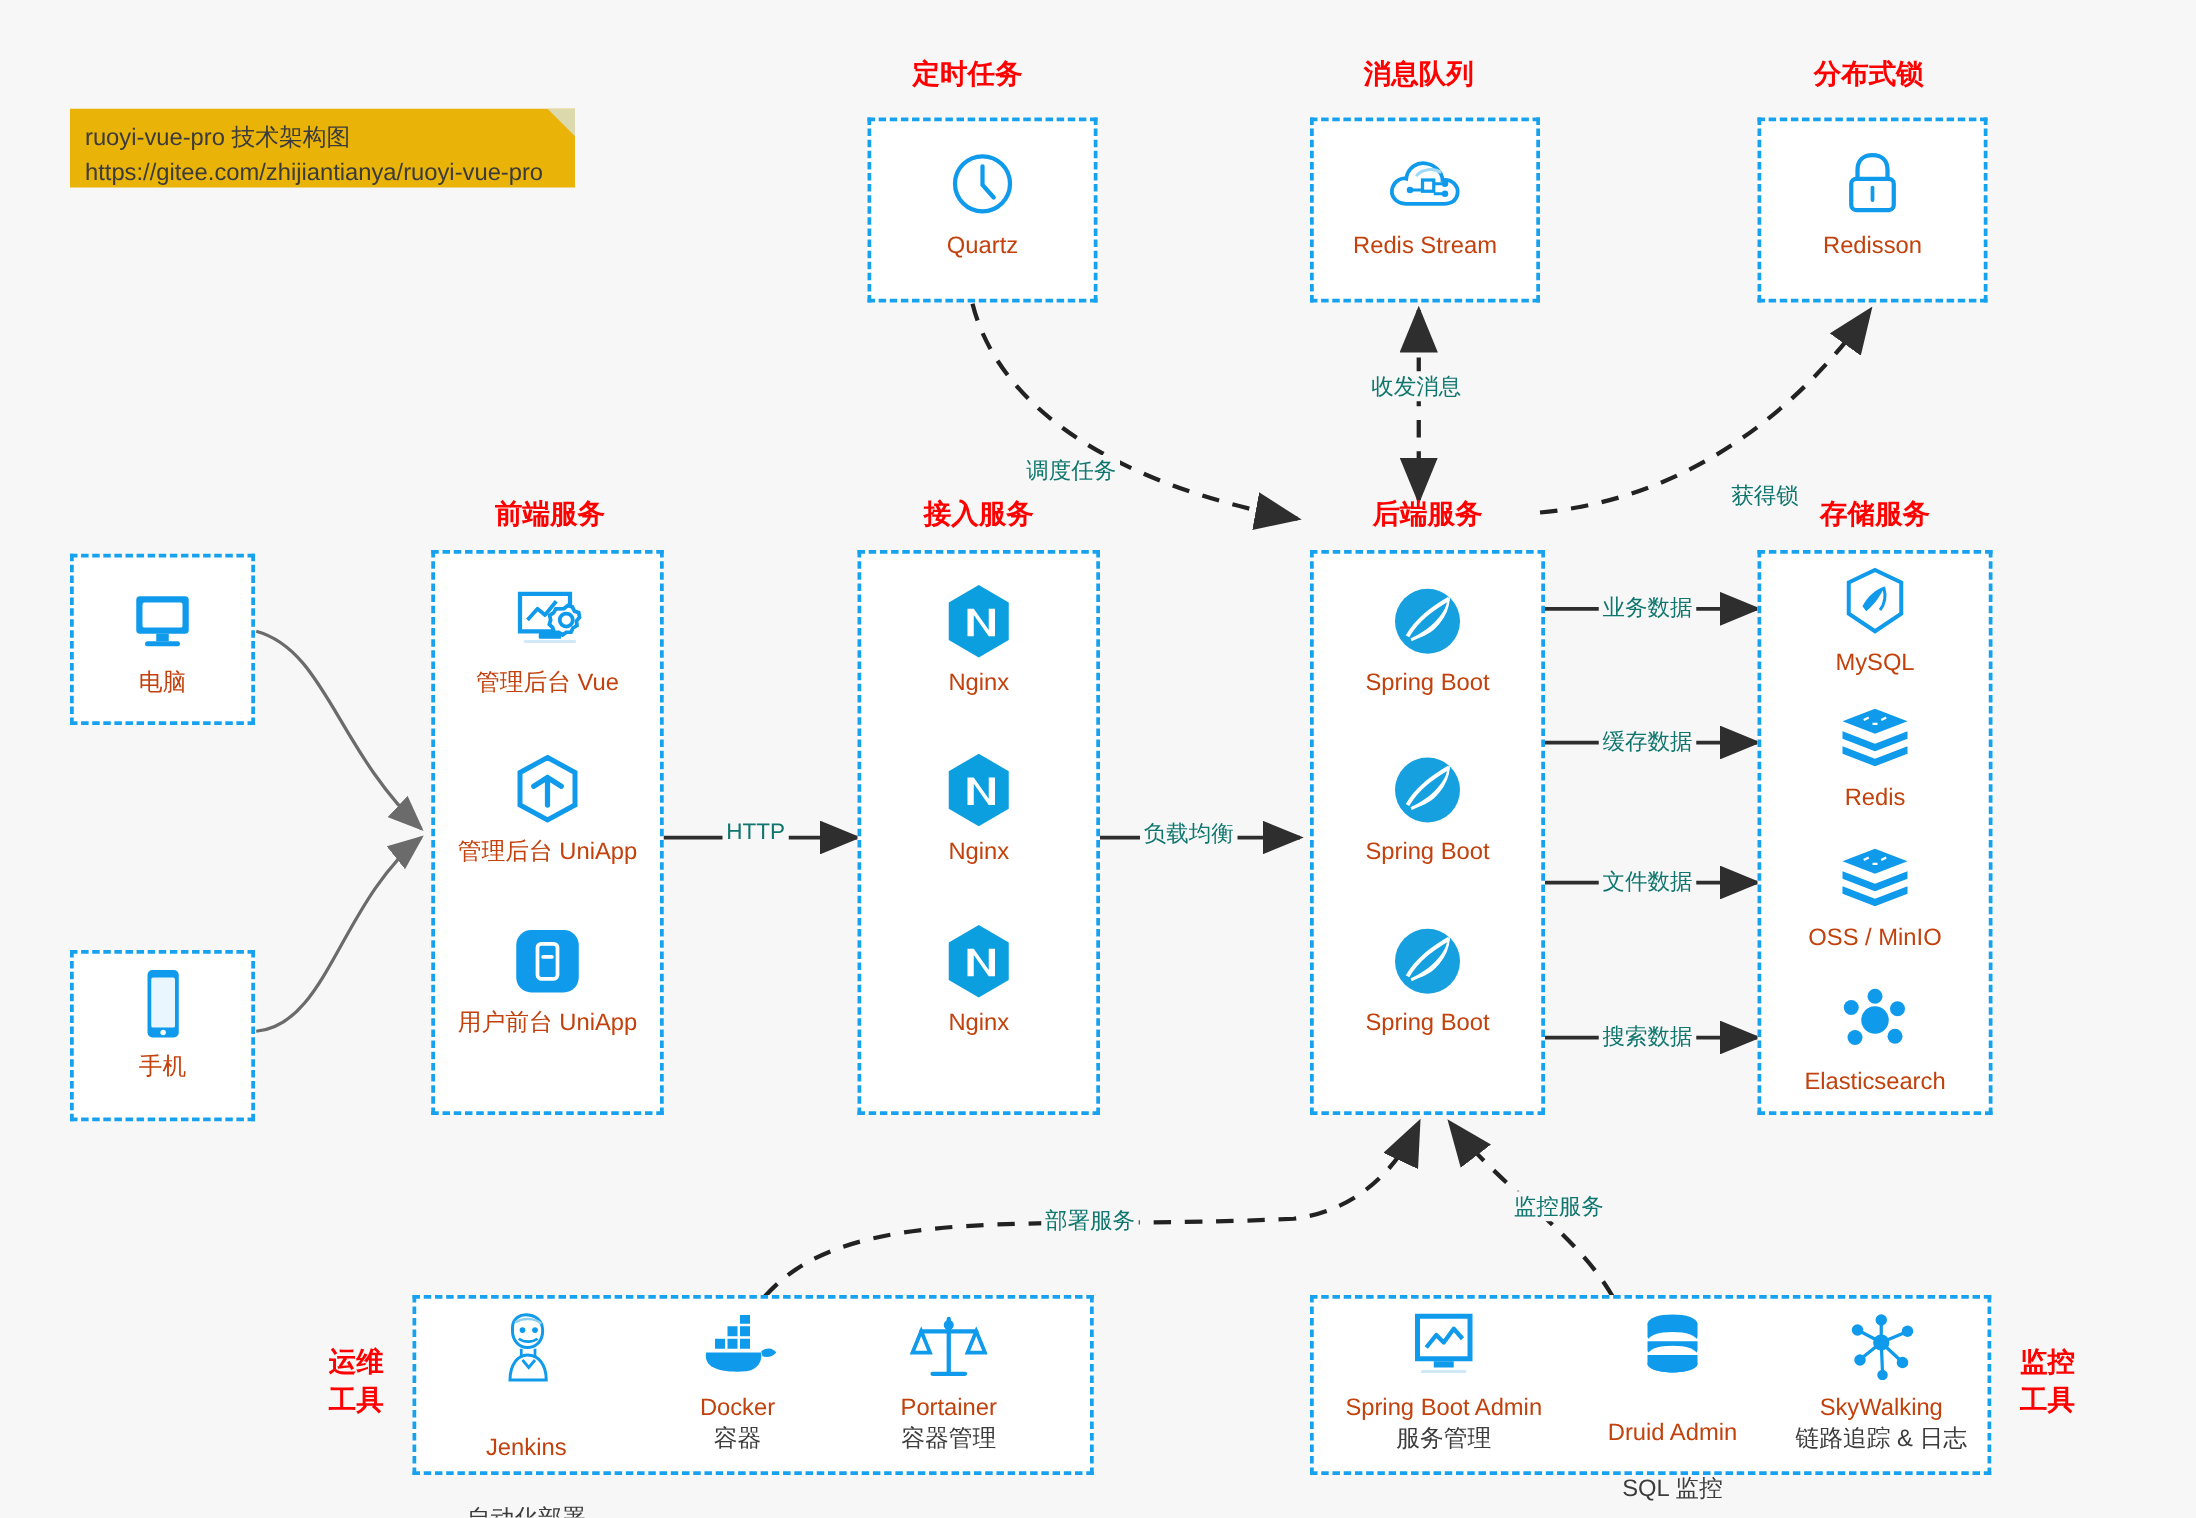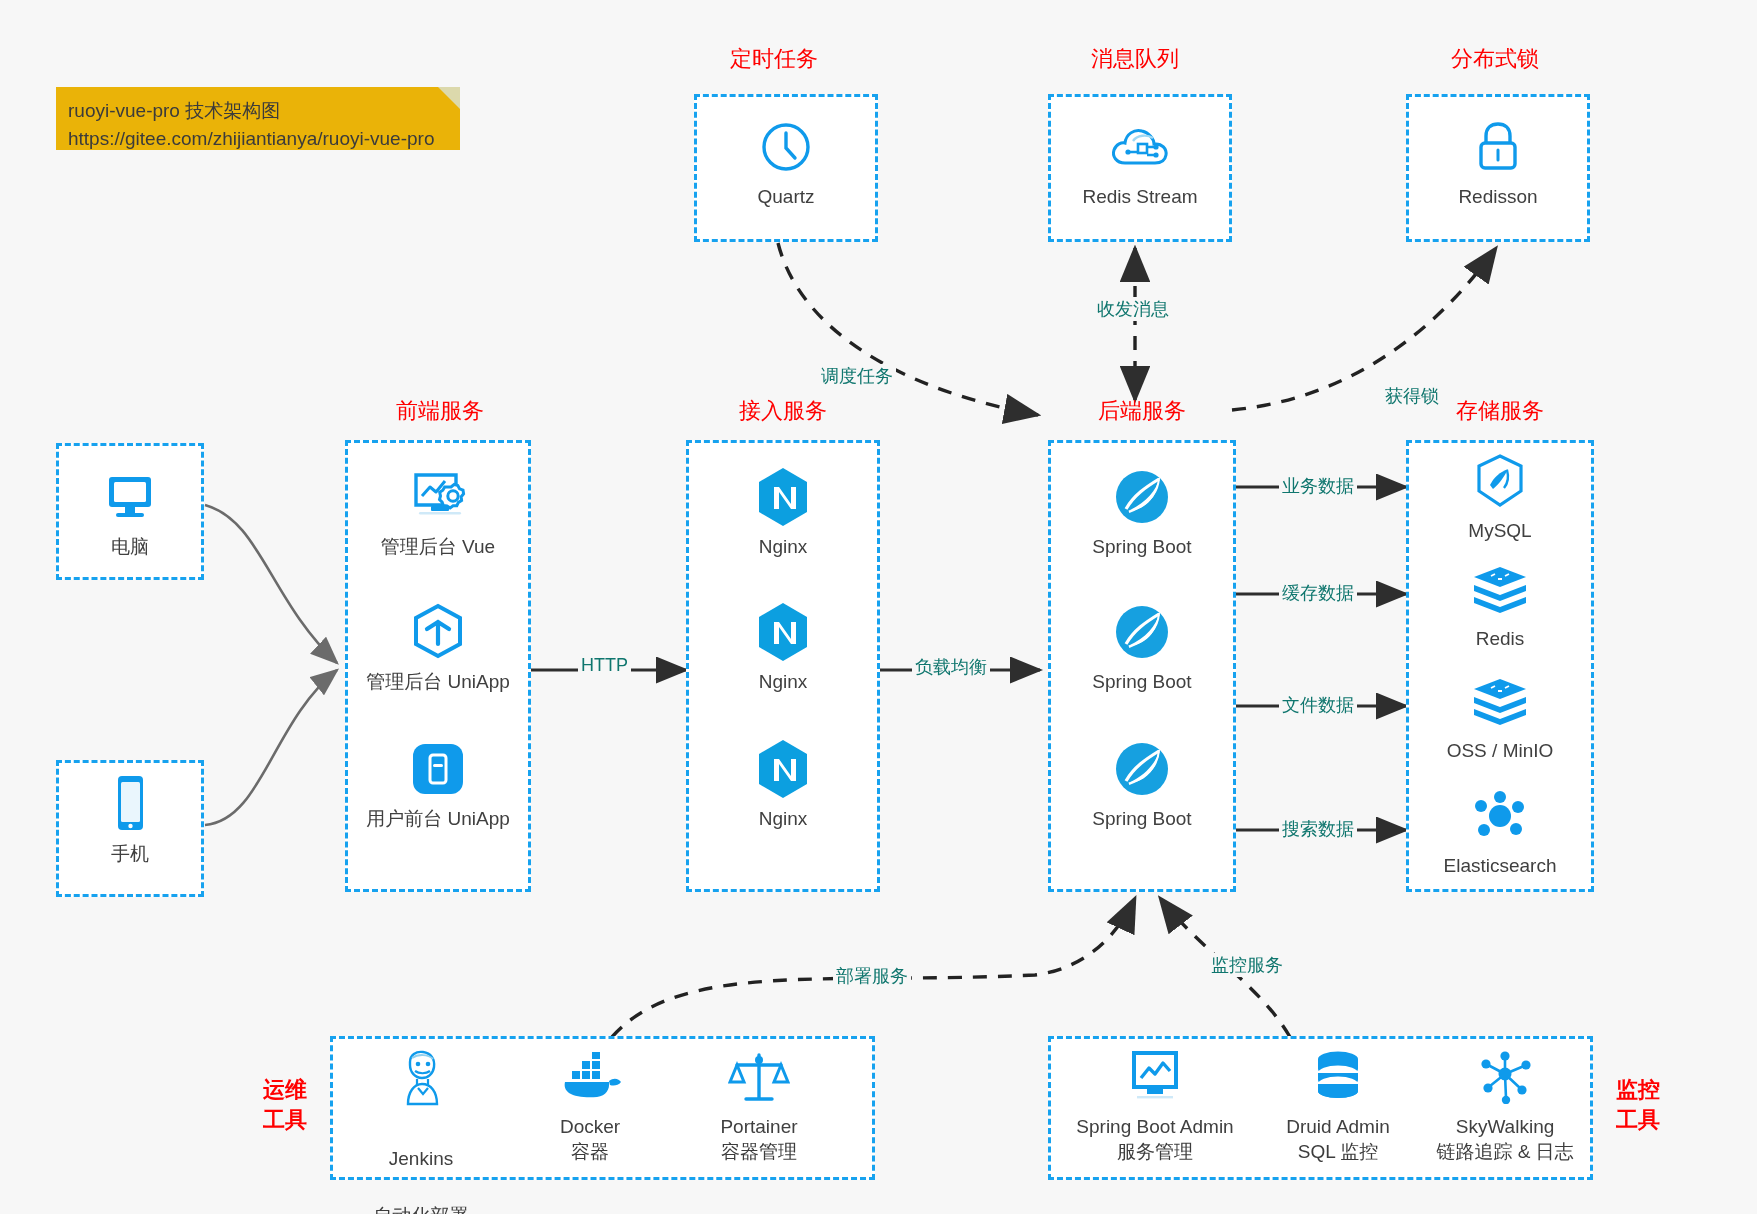--- a/index.html
+++ b/index.html
@@ -27,37 +27,37 @@
 
   
   .group{
     position:absolute;
     border:3px dashed #17a2ef;
     background:#ffffff;
     box-sizing:border-box;
   }
   .grp-title{
     position:absolute;
-    color:#ff0000;font-weight:normal;font-size:22px;
+    color:#ff0000;font-weight:bold;font-size:22px;
     text-align:center;white-space:nowrap;
   }
   .side-title{
     position:absolute;color:#ff0000;font-weight:bold;font-size:22px;
     text-align:center;line-height:30px;white-space:nowrap;
   }
 
   
   .node{
     position:absolute;display:flex;flex-direction:column;
     align-items:center;justify-content:flex-start;
     width:160px;
   }
   .node .ico{height:58px;display:flex;align-items:center;justify-content:center;}
   .node .lbl{
-    font-size:19px;color:#404040;margin-top:8px;text-align:center;
+    font-size:19px;color:#c2410c;margin-top:8px;text-align:center;
     line-height:25px;white-space:nowrap;
   }
   .node .sub{
     font-size:19px;color:#3c3c3c;text-align:center;line-height:25px;white-space:nowrap;
   }
 
   
   .elabel{
     position:absolute;font-size:18px;color:#0f766e;
     background:#f7f7f7;padding:0 3px;white-space:nowrap;
@@ -401,21 +401,21 @@
         <rect x="10" y="4" width="42" height="34" fill="none" stroke="#0f9aeb" stroke-width="4"></rect>
         <path d="M17 29 L25 19 L31 25 L39 14 L46 22" fill="none" stroke="#0f9aeb" stroke-width="3.4" stroke-linejoin="round"></path>
         <rect x="23" y="40" width="16" height="5" fill="#0f9aeb"></rect>
         <rect x="13" y="47" width="36" height="2.4" fill="#cfe9f8"></rect>
       </svg>
     </div>
     <div class="lbl">Spring Boot Admin</div>
     <div class="sub">服务管理</div>
   </div>
 
-  <div class="node" style="left:1248px;top:1048px;width:180px;">
+  <div class="node" style="left:1248px;top:1048px;width:180px;gap:20px;">
     <div class="ico">
       <svg width="56" height="56" viewBox="0 0 56 56">
         <ellipse cx="28" cy="10" rx="20" ry="7.5" fill="#0f9aeb"></ellipse>
         <path d="M8 10 L8 20 C8 24 17 27 28 27 C39 27 48 24 48 20 L48 10" fill="#0f9aeb"></path>
         <ellipse cx="28" cy="24" rx="20" ry="7.5" fill="#ffffff"></ellipse>
         <path d="M8 24 L8 31 C8 35 17 38 28 38 C39 38 48 35 48 31 L48 24" fill="#0f9aeb"></path>
         <ellipse cx="28" cy="35" rx="20" ry="7.5" fill="#ffffff"></ellipse>
         <path d="M8 35 L8 42 C8 46 17 49 28 49 C39 49 48 46 48 42 L48 35" fill="#0f9aeb"></path>
         <ellipse cx="28" cy="42" rx="20" ry="7" fill="#0f9aeb"></ellipse>
       </svg>

